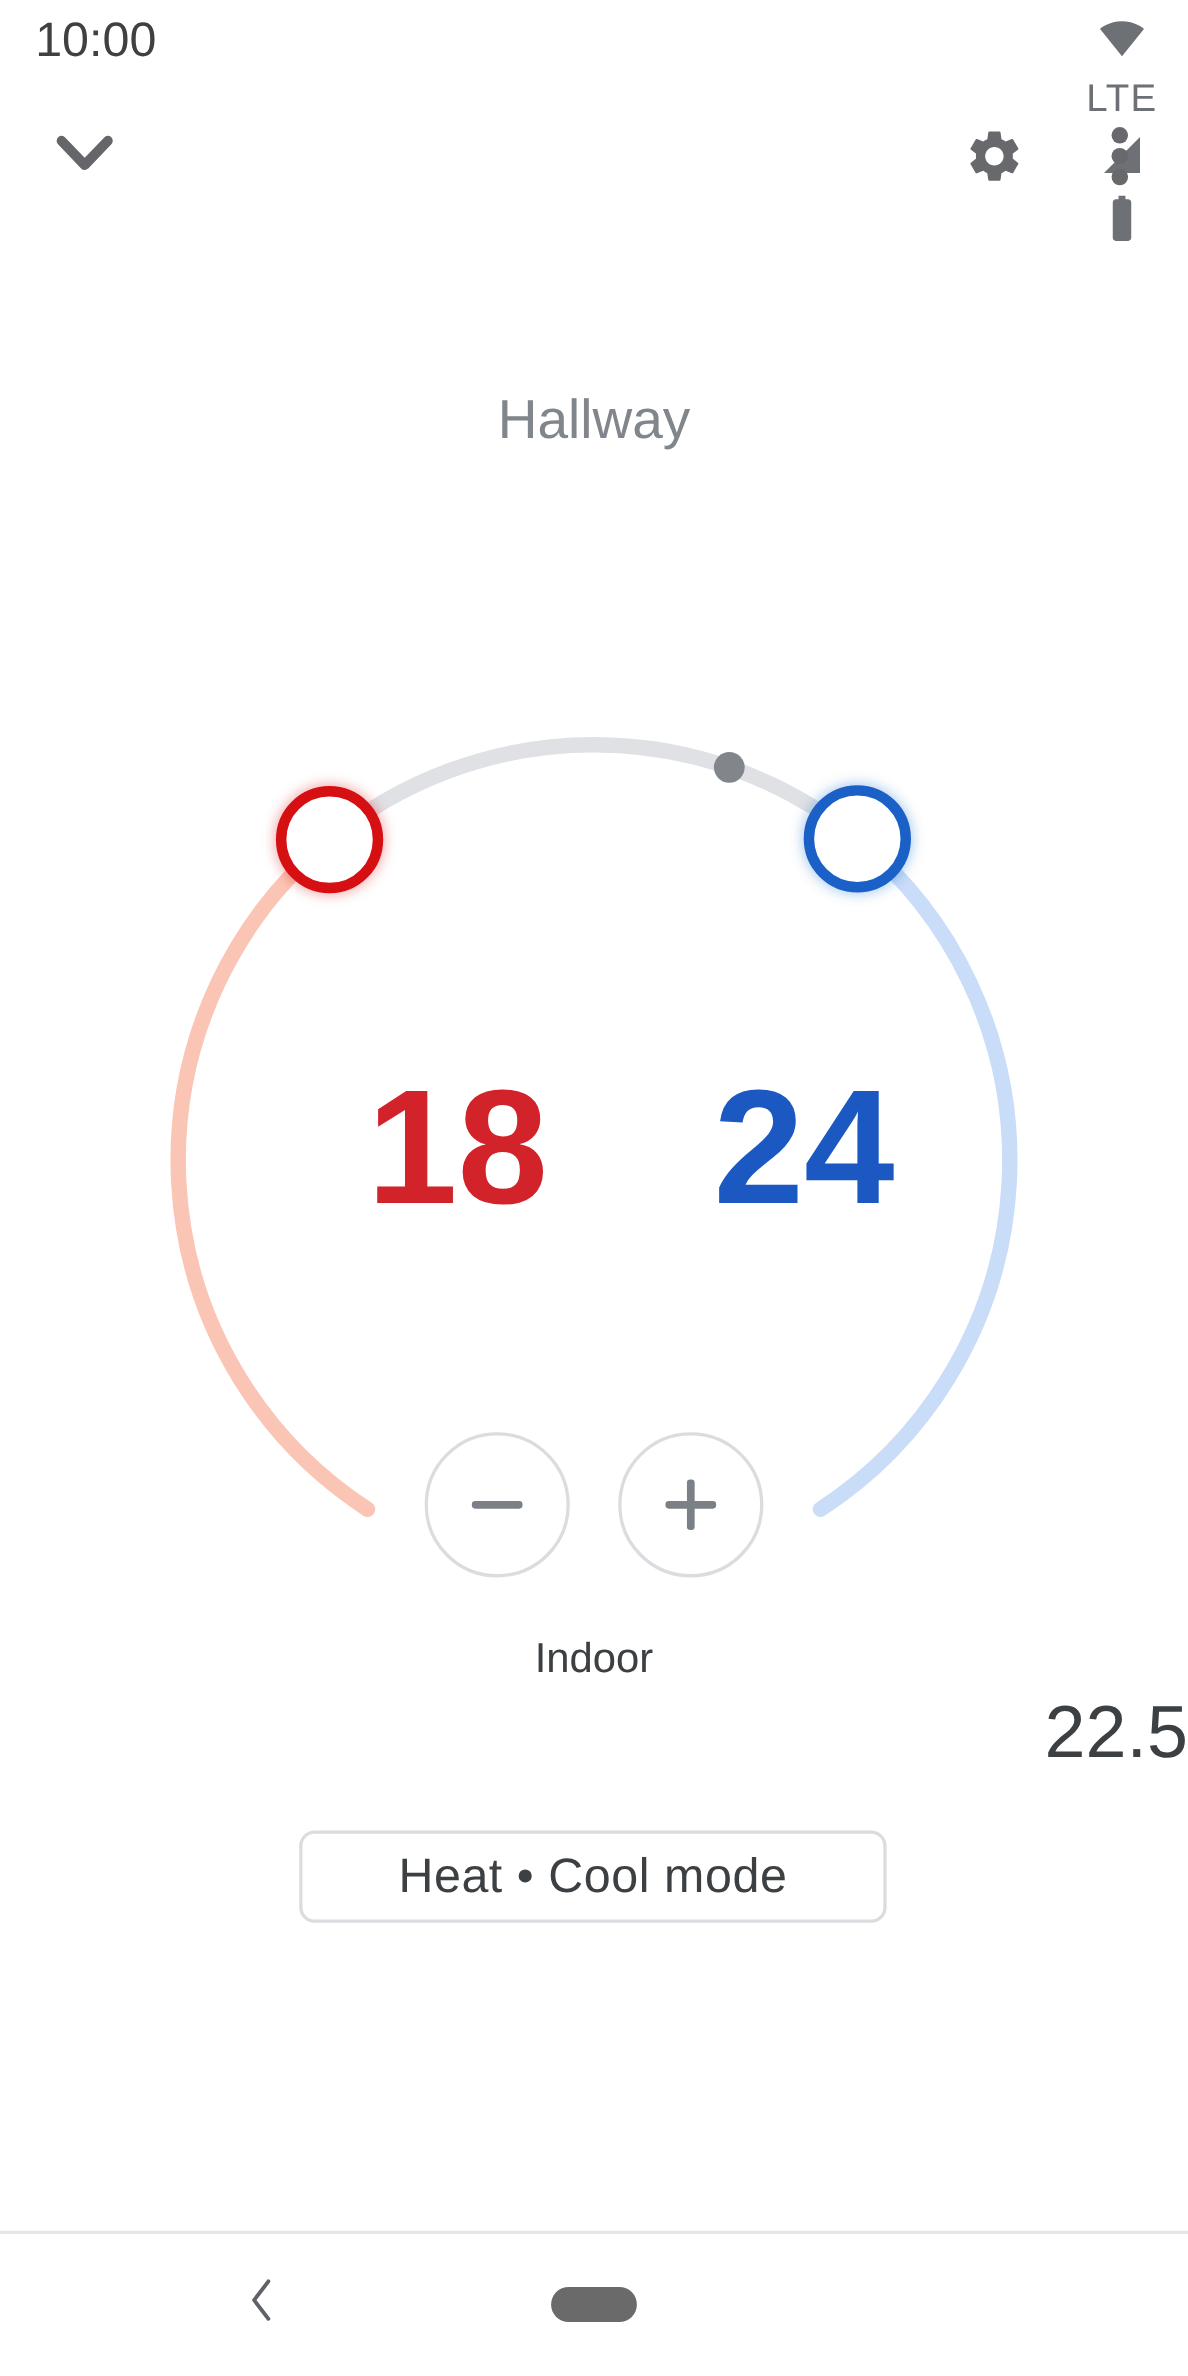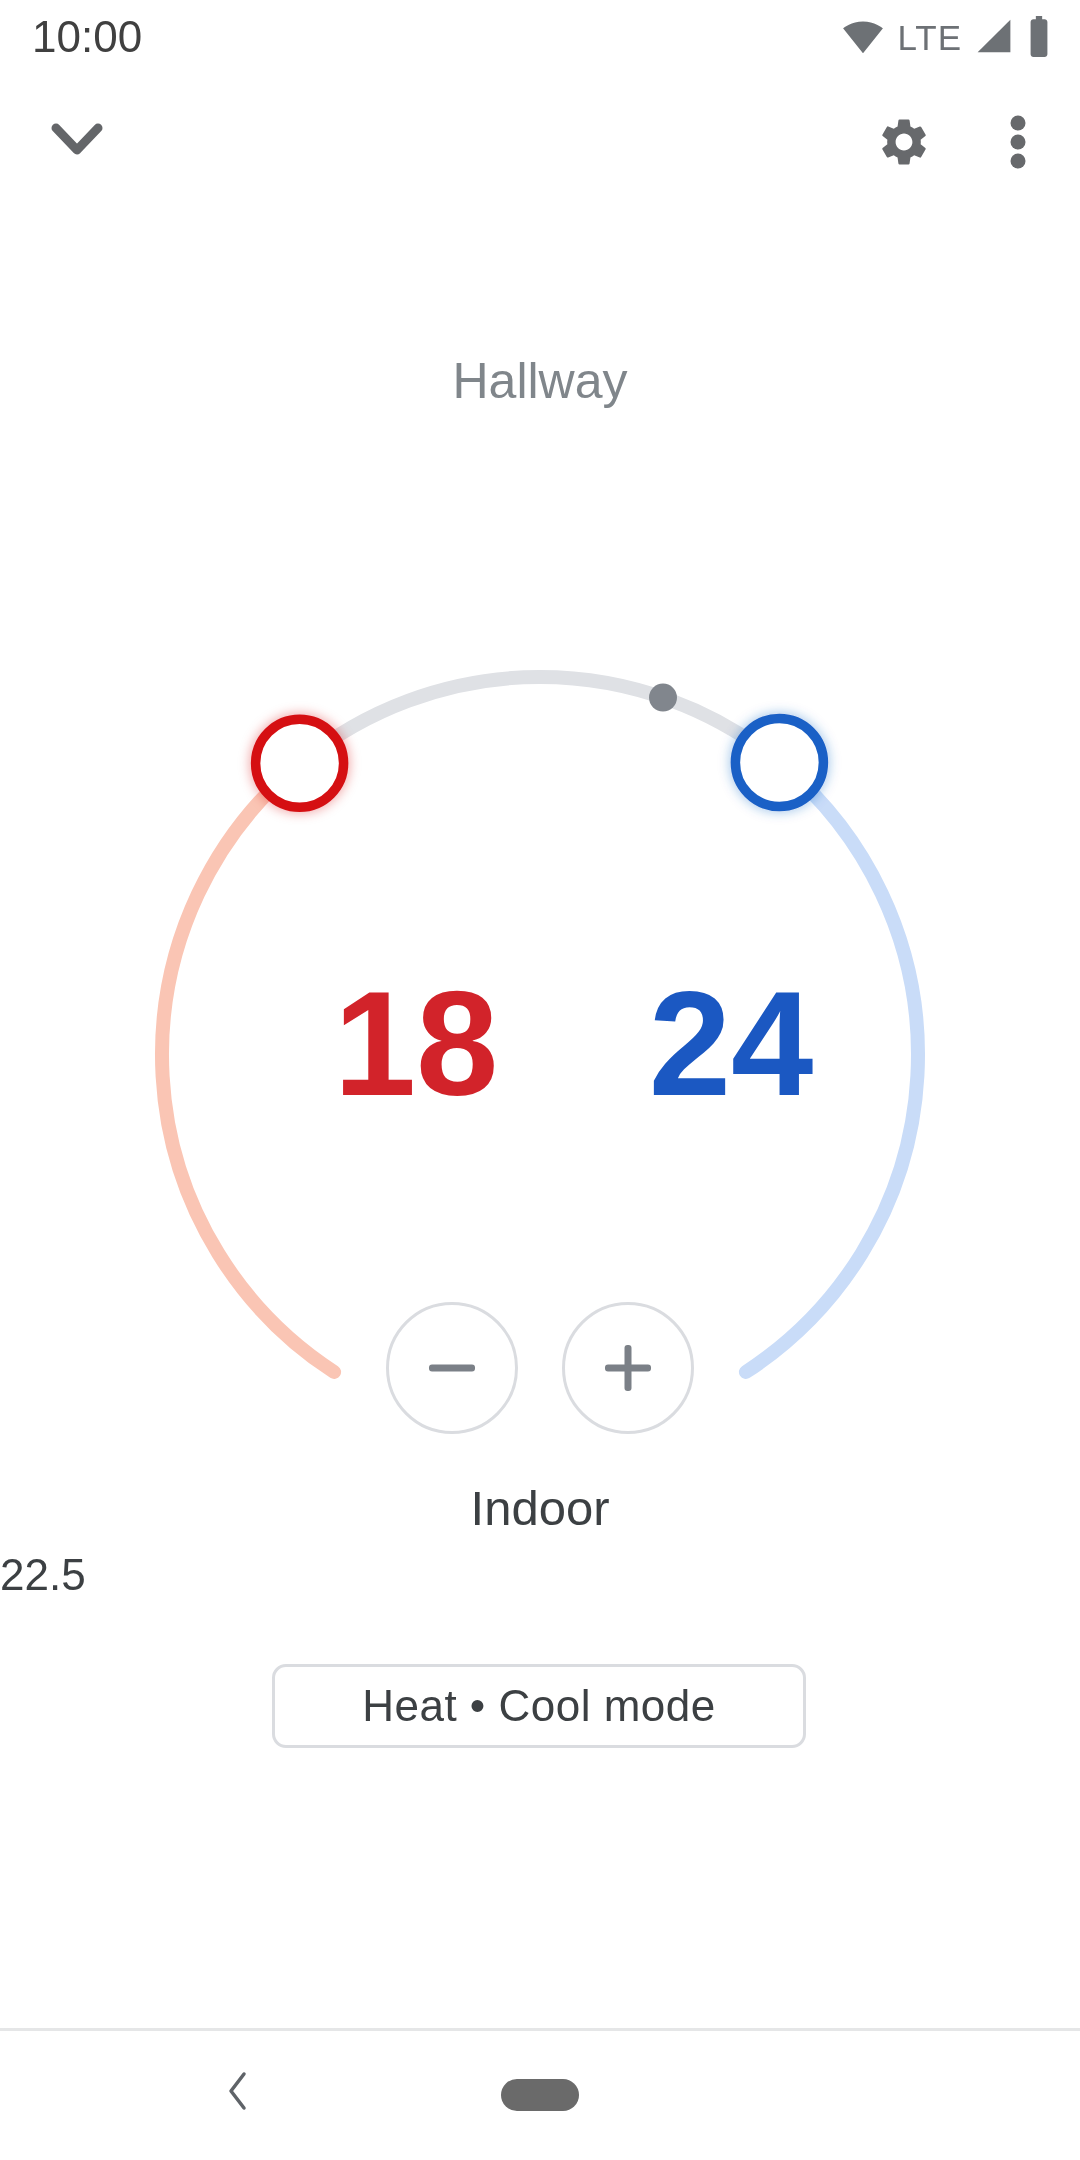--- a/index.html
+++ b/index.html
@@ -2,21 +2,21 @@
 <html><head>
 <meta charset="utf-8">
 <style>
   html,body{margin:0;padding:0;background:#ffffff;}
   .screen{
     position:relative;width:1080px;height:2160px;background:#ffffff;overflow:hidden;
     font-family:"Liberation Sans", sans-serif;
   }
   
   .status-time{position:absolute;left:32px;top:12px;font-size:44px;line-height:50px;color:#404040;}
-  .status-icons{position:absolute;right:28px;top:16px;height:44px;display:flex;align-items:center;gap:13px;}
+  .status-icons{position:absolute;right:28px;top:16px;height:44px;display:flex;align-items:center;gap:13px;flex-direction:column;}
   .net-label{font-size:35px;color:#6d7175;letter-spacing:1px;line-height:40px;}
   
   .collapse-btn{position:absolute;left:42px;top:112px;width:70px;height:60px;display:flex;align-items:center;justify-content:center;}
   .settings-btn{position:absolute;left:868px;top:108px;width:72px;height:72px;display:flex;align-items:center;justify-content:center;}
   .overflow-btn{position:absolute;left:994px;top:108px;width:48px;height:72px;display:flex;align-items:center;justify-content:center;}
   
   .page-title{position:absolute;left:0;right:0;top:232px;text-align:center;font-size:90px;line-height:100px;color:#202124;font-weight:400;}
   .room-subtitle{position:absolute;left:0;right:0;top:352px;text-align:center;font-size:50px;line-height:58px;color:#80868b;}
   
   .dial-svg{position:absolute;left:0;top:600px;}
@@ -24,22 +24,22 @@
   .heat-value{left:382px;color:#d2232a;}
   .cool-value{left:697px;color:#1b58c2;}
   
   .round-btn{position:absolute;top:1302px;width:132px;height:132px;border:3px solid #dadce0;border-radius:50%;background:#fff;box-sizing:border-box;}
   .dec-btn{left:386px;}
   .inc-btn{left:562px;}
   .bar{position:absolute;background:#7b8087;border-radius:3px;}
   .bar-h{left:50%;top:50%;width:46px;height:7px;transform:translate(-50%,-50%);}
   .bar-v{left:50%;top:50%;width:7px;height:46px;transform:translate(-50%,-50%);}
   
-  .indoor-label{position:absolute;left:0;right:0;top:1482px;text-align:center;font-size:49px;line-height:52px;color:#3c4043;}
-  .indoor-temp{position:absolute;left:0;right:0;top:1540px;text-align:left;font-size:44px;line-height:70px;color:#3c4043;}
+  .indoor-label{position:absolute;left:0;right:0;top:1482px;text-align:center;font-size:38px;line-height:52px;color:#3c4043;}
+  .indoor-temp{position:absolute;left:0;right:0;top:1540px;text-align:right;font-size:67px;line-height:70px;color:#3c4043;}
   
   .mode-btn{position:absolute;left:272px;top:1664px;width:534px;height:84px;border:3px solid #dadce0;border-radius:14px;background:#fff;
     display:flex;align-items:center;justify-content:center;font-size:44px;color:#3c4043;box-sizing:border-box;letter-spacing:0.5px;}
   
   .nav-divider{position:absolute;left:0;top:2028px;width:1080px;height:3px;background:#e5e6e7;}
   .back-btn{position:absolute;left:214px;top:2070px;width:46px;height:46px;display:flex;align-items:center;justify-content:center;}
   .home-pill{position:absolute;left:501px;top:2079px;width:78px;height:32px;border-radius:16px;background:#6a6a6a;}
 </style>
 </head>
 <body>

